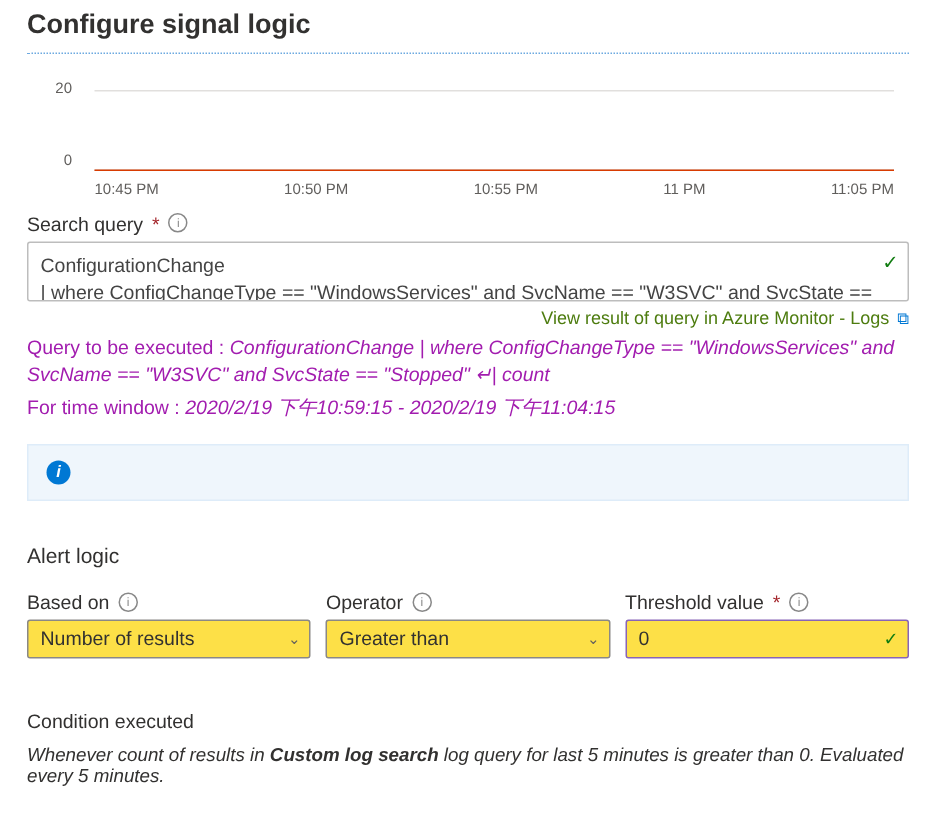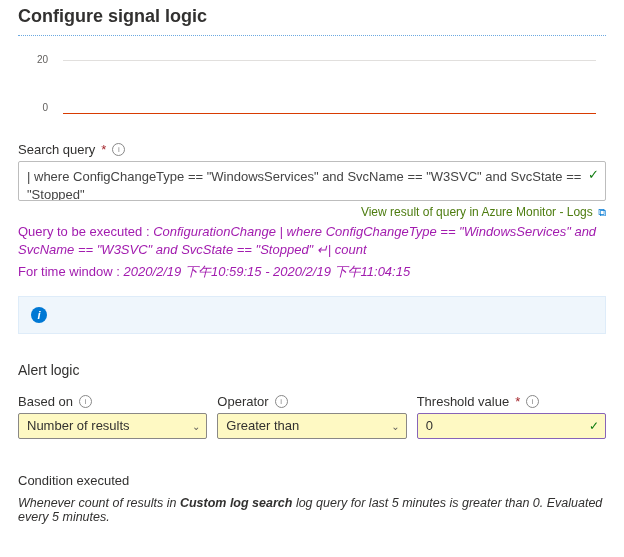--- a/index.html
+++ b/index.html
@@ -5,37 +5,37 @@
 * { box-sizing: border-box; margin: 0; padding: 0; }
 body { font-family: "Segoe UI", Arial, sans-serif; font-size: 13px; color: #323130; width: 624px; background: #fff; padding: 0 18px 18px 18px; position: relative; }
 .header { font-size: 18px; font-weight: 600; padding: 6px 0 8px 0; }
 .dotted-divider { border-top: 1px dotted #6ca9e0; margin-bottom: 10px; }
 .chart-area { height: 88px; position: relative; }
 .y-tick { position: absolute; font-size: 10px; color: #605e5c; text-align: right; width: 30px; }
 .chart-plot { position: absolute; left: 45px; right: 10px; top: 10px; bottom: 20px; }
 .chart-line { position: absolute; left: 0; right: 0; height: 1px; }
 .chart-baseline-red { position: absolute; left: 0; right: 0; bottom: 0; height: 1px; background: #d83b01; }
 .x-ticks { position: absolute; left: 45px; right: 10px; bottom: 2px; display: flex; justify-content: space-between; font-size: 10px; color: #605e5c; }
-.section-label { font-size: 13px; color: #323130; margin-top: 8px; display: flex; align-items: center; gap: 6px; }
+.section-label { font-size: 13px; color: #323130; margin-top: 8px; display: flex; align-items: flex-start; gap: 6px; }
 .req { color: #a4262c; }
 .info-icon { display: inline-flex; align-items: center; justify-content: center; width: 13px; height: 13px; border: 1px solid #888; border-radius: 50%; font-size: 8px; color: #888; font-style: normal; }
 .query-box { border: 1px solid #bdbdbd; border-radius: 2px; padding: 6px 8px; margin-top: 4px; position: relative; font-size: 13px; color: #444; line-height: 1.4; height: 40px; overflow: hidden; }
 .query-check { position: absolute; right: 6px; top: 4px; color: #107c10; }
 .link-row { text-align: right; margin-top: 4px; font-size: 12px; }
 .link { color: #4d7c0f; text-decoration: none; cursor: pointer; }
 .ext-icon { font-size: 11px; color: #0078d4; margin-left: 2px; }
 .desc-text { font-size: 13px; color: #a21caf; margin-top: 4px; line-height: 1.4; }
 .italic { font-style: italic; }
 .info-banner { background: #eff6fc; border: 1px solid #deecf9; padding: 10px 12px; margin-top: 14px; display: flex; align-items: center; gap: 10px; font-size: 12.5px; }
 .info-banner .iicon { width: 16px; height: 16px; border-radius: 50%; background: #0078d4; color: #fff; display: inline-flex; align-items: center; justify-content: center; font-size: 11px; font-weight: bold; font-style: italic; flex-shrink: 0; }
 .alert-logic-title { margin-top: 28px; font-size: 14px; }
 .triple-row { display: flex; gap: 10px; margin-top: 16px; }
 .col { flex: 1; }
 .col-label { font-size: 13px; display: flex; align-items: center; gap: 6px; margin-bottom: 4px; }
-.select-box, .input-box { width: 100%; height: 26px; border: 1px solid #8a8886; border-radius: 2px; padding: 0 24px 0 8px; font-size: 13px; background: #fef9c3; position: relative; display: flex; align-items: center; }
+.select-box, .input-box { width: 100%; height: 26px; border: 1px solid #8a8886; border-radius: 2px; padding: 0 24px 0 8px; font-size: 13px; background: #fde047; position: relative; display: flex; align-items: center; }
 .input-box.highlight { border-color: #8764b8; }
 .chev { position: absolute; right: 6px; top: 50%; transform: translateY(-50%); font-size: 10px; color: #605e5c; pointer-events: none; }
 .input-check { position: absolute; right: 6px; top: 50%; transform: translateY(-50%); color: #107c10; font-size: 12px; }
 .cond-prev-title { margin-top: 34px; font-size: 13px; }
 .cond-prev-text { font-size: 12.5px; margin-top: 8px; font-style: italic; color: #323130; }
 .bold { font-weight: 600; }
 </style>
 </head>
 <body>
 
@@ -43,28 +43,36 @@
 <div class="dotted-divider"></div>
 
 <div class="chart-area">
   <span class="y-tick" style="top:8px;">20</span>
   <span class="y-tick" style="top:56px;">0</span>
   <div class="chart-plot">
     <div class="chart-line" style="top:4px;background:#e1dfdd;"></div>
     <div class="chart-line" style="bottom:0;background:#c8c6c4;"></div>
     <div class="chart-baseline-red"></div>
   </div>
+  <div class="x-ticks">
+    <span>10:45 PM</span>
+    <span>10:50 PM</span>
+    <span>10:55 PM</span>
+    <span>11 PM</span>
+    <span>11:05 PM</span>
+  </div>
 </div>
 
 <div class="section-label">
   <span>Search query</span>
   <span class="req">*</span>
   <span class="info-icon">i</span>
 </div>
 <div class="query-box">
+  <div>ConfigurationChange</div>
   <div>| where ConfigChangeType == "WindowsServices" and SvcName  == "W3SVC" and SvcState == "Stopped"</div>
   <span class="query-check">✓</span>
 </div>
 
 <div class="link-row">
   <a class="link">View result of query in Azure Monitor - Logs</a>
   <span class="ext-icon">⧉</span>
 </div>
 
 <div class="desc-text">

